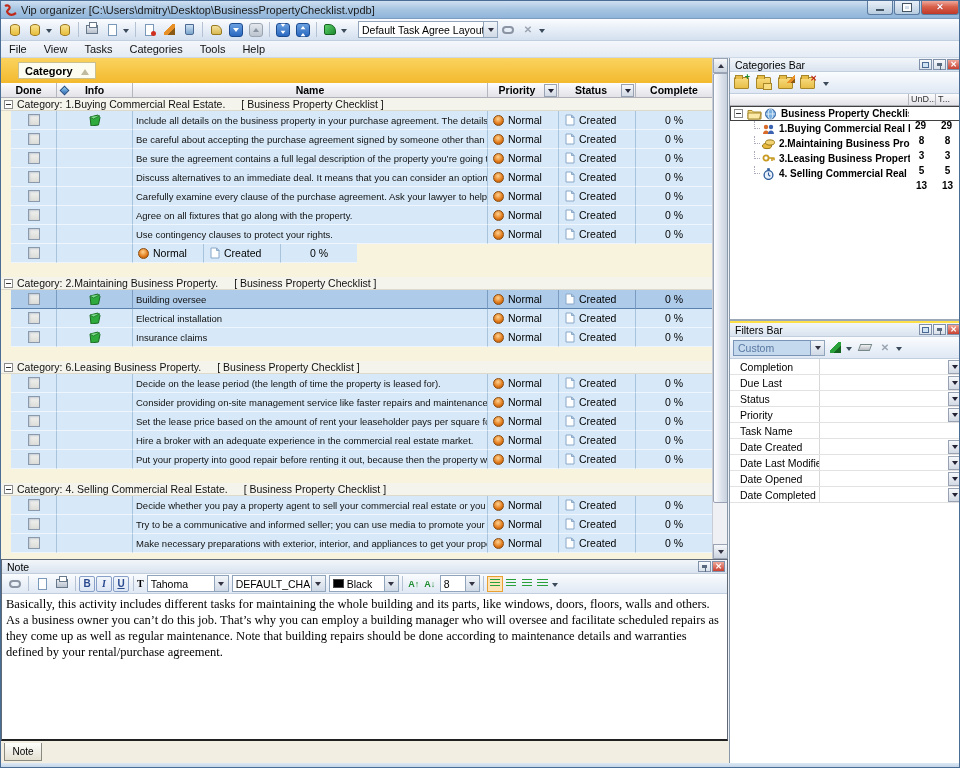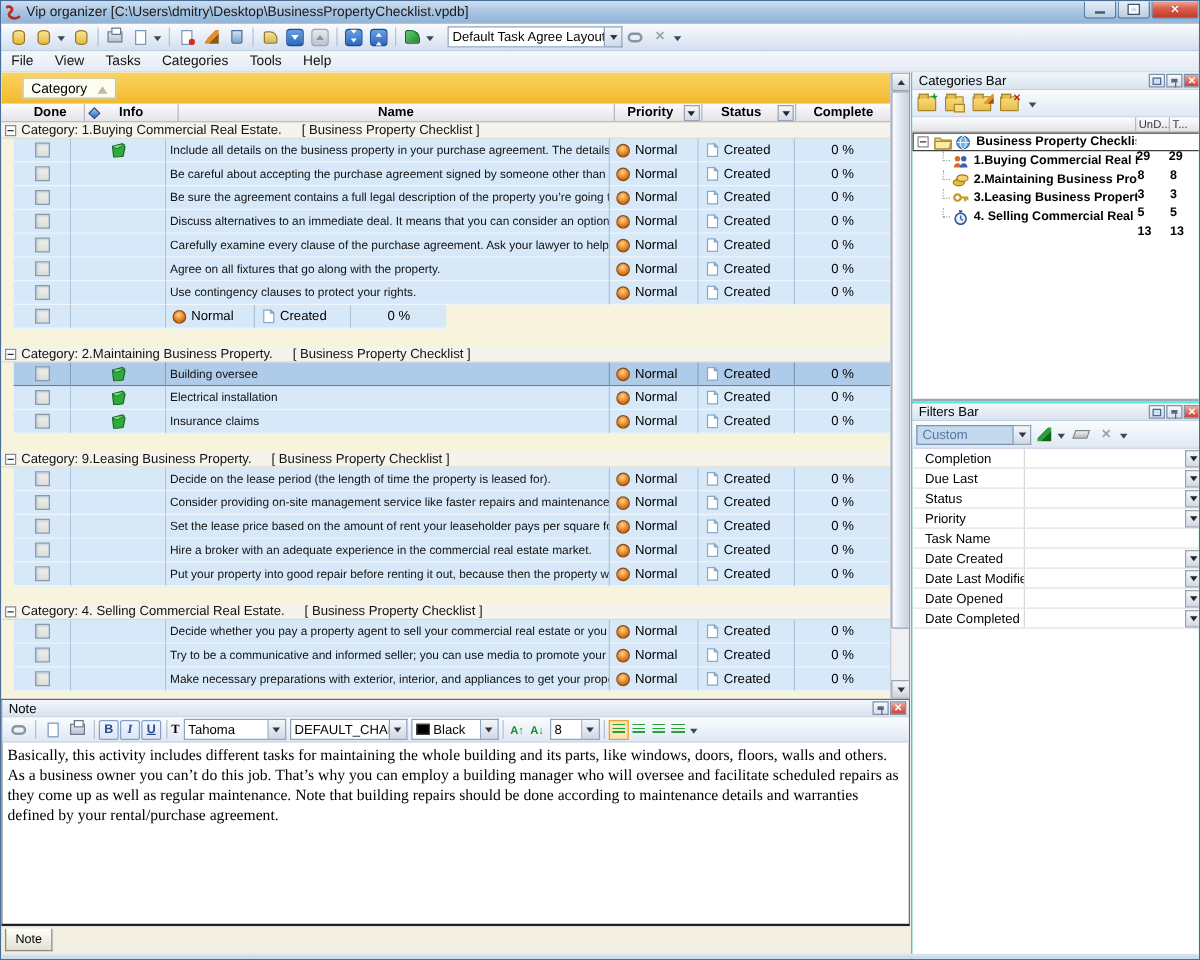--- a/index.html
+++ b/index.html
@@ -53,25 +53,25 @@
   .combo-arrow .tri{width:0;height:0;border:3px solid transparent;border-top:4px solid #334;margin-top:3px;}
 
   
   #menubar{position:absolute;left:0;top:40px;width:960px;height:17px;background:linear-gradient(#f4f7fb,#e4ebf4);
     display:flex;align-items:center;padding-left:8px;border-bottom:1px solid #cdd8e6;}
   .menu-item{font-size:11px;color:#111;margin-right:17px;}
 
   
   #grid{position:absolute;left:0;top:57px;width:727px;height:501px;background:#f7f3dd;border-right:1px solid #8898a8;overflow:hidden;}
   #group-band{height:25px;background:linear-gradient(#fbd35e,#f3b92e);display:flex;align-items:center;padding-left:17px;width:711px;}
-  #group-chip{background:#fdfcf0;border:1px solid #c8c090;height:17px;display:flex;align-items:center;padding:0 6px;font-size:11px;font-weight:normal;}
+  #group-chip{background:#fdfcf0;border:1px solid #c8c090;height:17px;display:flex;align-items:center;padding:0 6px;font-size:11px;font-weight:bold;}
   #group-chip .sort-tri{width:0;height:0;border:4px solid transparent;border-bottom:6px solid #c0baa0;margin-left:8px;margin-bottom:2px;}
   #col-hdr{height:15px;width:711px;display:flex;background:linear-gradient(#fdfdfe,#e2e2e8);border-bottom:1px solid #b0b0b8;}
   .hc{border-right:1px solid #b6b6be;display:flex;align-items:center;justify-content:center;font-size:10.5px;font-weight:bold;position:relative;}
-  .hc-done{width:56px;margin-left:12px;}
+  .hc-done{width:56px;}
   .hc-info{width:76px;}
   .hc-name{width:355px;}
   .hc-priority{width:71px;}
   .hc-status{width:77px;}
   .hc-complete{width:76px;border-right:none;}
   .ic-diamond{position:absolute;left:4px;top:4px;width:7px;height:7px;transform:rotate(45deg);
     background:linear-gradient(135deg,#9ad0f0,#2868b8);border:1px solid #1a4880;}
   .hdr-dd{position:absolute;right:1px;top:1px;width:13px;height:13px;border:1px solid #98a2b2;
     background:linear-gradient(#f6f8fa,#d2d9e4);display:flex;align-items:center;justify-content:center;}
   .hdr-dd .tri{width:0;height:0;border:3px solid transparent;border-top:4px solid #223;margin-top:3px;}
@@ -131,37 +131,37 @@
   .al-lines{width:10px;height:9px;background:repeating-linear-gradient(#2aa03a 0 1px,transparent 1px 3px);}
   #note-text{height:146px;padding:2px 4px;font-family:"Liberation Serif",serif;font-size:12.5px;line-height:16px;color:#000;overflow:hidden;}
 
   
   #bottom-left{position:absolute;left:0;top:740px;width:728px;height:28px;background:#f2efe2;}
   #note-tab{position:absolute;left:3px;top:2px;width:38px;height:18px;background:linear-gradient(#fdfdfb,#e4e1d2);
     border:1px solid #8a8a80;border-top:none;display:flex;align-items:center;justify-content:center;font-size:10px;}
   #os-strip{position:absolute;left:0;top:762px;width:960px;height:6px;background:linear-gradient(#dce8f4,#b8cce2);}
 
   
-  #right-panel{position:absolute;left:728px;top:57px;width:232px;height:711px;background:#5eead4;border-left:1px solid #8898a8;}
+  #right-panel{position:absolute;left:728px;top:57px;width:232px;height:711px;background:#fde047;border-left:1px solid #8898a8;}
   #cats-bar{position:absolute;left:0;top:0;width:232px;height:263px;background:#fff;border-bottom:2px solid #9aa8b8;}
   #cats-toolbar{height:22px;background:linear-gradient(#fafcfe,#dfe8f4);display:flex;align-items:center;padding-left:4px;border-bottom:1px solid #c0cede;}
   .cat-ico{width:15px;height:12px;background:linear-gradient(#f8dc80,#e8be48);border:1px solid #a8872a;border-radius:1px;position:relative;margin-right:7px;}
   .cat-ico::before{content:'';position:absolute;left:0;top:-3px;width:6px;height:3px;background:#e8be48;border:1px solid #a8872a;border-bottom:none;}
   .cat-ico.add::after{content:'+';position:absolute;right:-2px;top:-6px;color:#1d8a2e;font-weight:bold;font-size:9px;}
   .cat-ico.sub::after{content:'';position:absolute;right:-2px;bottom:-2px;width:7px;height:5px;background:#f8dc80;border:1px solid #a8872a;}
   .cat-ico.edit::after{content:'';position:absolute;right:-3px;top:-3px;width:8px;height:8px;
     background:linear-gradient(135deg,transparent 45%,#e89028 45%,#e89028 70%,#8a5a14 70%);}
   .cat-ico.del::after{content:'\2715';position:absolute;right:-3px;top:-4px;color:#c02818;font-weight:bold;font-size:8px;}
   #tree-colhdr{height:12px;display:flex;background:linear-gradient(#fdfdfe,#e2e2e8);border-bottom:1px solid #b0b0b8;font-size:9px;color:#333;}
   #tree-colhdr .nm{flex:1;}
   #tree-colhdr .c1,#tree-colhdr .c2{width:27px;border-left:1px solid #b6b6be;padding-left:2px;overflow:hidden;white-space:nowrap;}
   .tree-row{height:15px;display:flex;align-items:center;font-size:10px;font-weight:bold;white-space:nowrap;}
   .tree-row .tree-icon{width:15px;height:13px;flex:0 0 auto;margin-right:2px;display:flex;align-items:center;}
   .tree-row .tree-label{flex:1;overflow:hidden;}
-  .tree-row .cnt{width:26px;text-align:left;padding-right:3px;flex:0 0 auto;margin-top:24px;}
+  .tree-row .cnt{width:26px;text-align:center;padding-right:3px;flex:0 0 auto;margin-top:24px;}
   #tree-root{border:1px solid #404040;background:#fff;}
   .tree-child{padding-left:32px;position:relative;}
   .tree-child::before{content:'';position:absolute;left:24px;top:0;bottom:7px;border-left:1px dotted #aab;}
   .tree-child::after{content:'';position:absolute;left:24px;top:7px;width:6px;border-top:1px dotted #aab;}
 
   #filters-bar{position:absolute;left:0;top:265px;width:232px;height:446px;background:#fff;}
   #filters-toolbar{height:22px;background:linear-gradient(#fafcfe,#dfe8f4);display:flex;align-items:center;padding-left:3px;border-bottom:1px solid #c0cede;}
   #custom-combo{width:78px;height:16px;background:#c4d8ee;border:1px solid #7a94b8;color:#5878a0;font-size:10.5px;display:flex;align-items:center;padding-left:4px;}
   .filter-row{height:16px;display:flex;border-bottom:1px solid #e2e2e2;font-size:10.5px;}
   .filter-row .flabel{width:90px;display:flex;align-items:center;padding-left:10px;border-right:1px solid #d8d8d8;overflow:hidden;white-space:nowrap;}
@@ -659,21 +659,21 @@
               </div>
     <div class="cell c-complete">0 %</div>
   </div>
 </div>
     <div class="group-gap"></div>
   </div>
 
   <div class="group">
     <div class="group-header">
       <div class="expander"></div>
-      <span class="gh-label">Category: 9.Leasing Business Property.</span>
+      <span class="gh-label">Category: 6.Leasing Business Property.</span>
       <span class="gh-suffix">[ Business Property Checklist ]</span>
     </div>
     <div class="group-rows">
   <div class="task-row">
     <div class="cell c-gutter"></div>
     <div class="cell c-done">
                 <div class="cb"></div>
               </div>
     <div class="cell c-info">
                 <span class="note-icon" style="visibility: hidden;">

